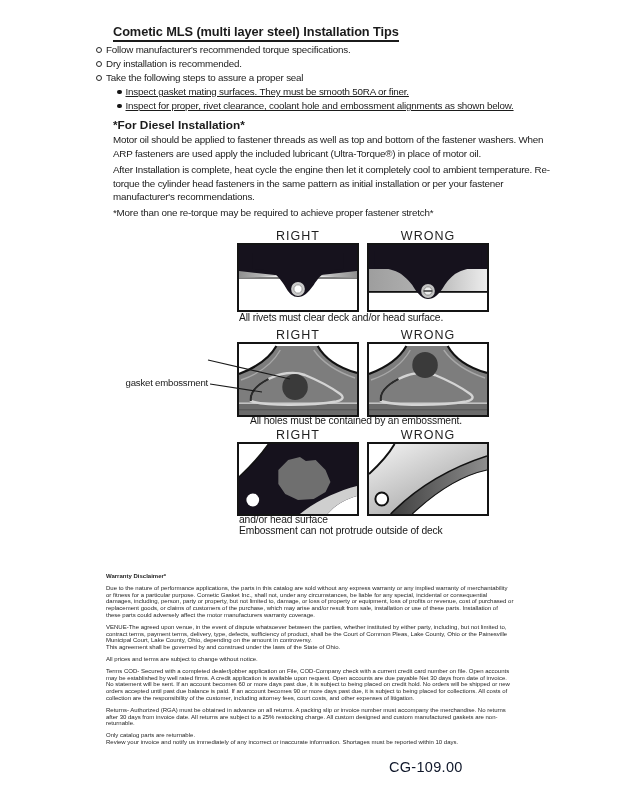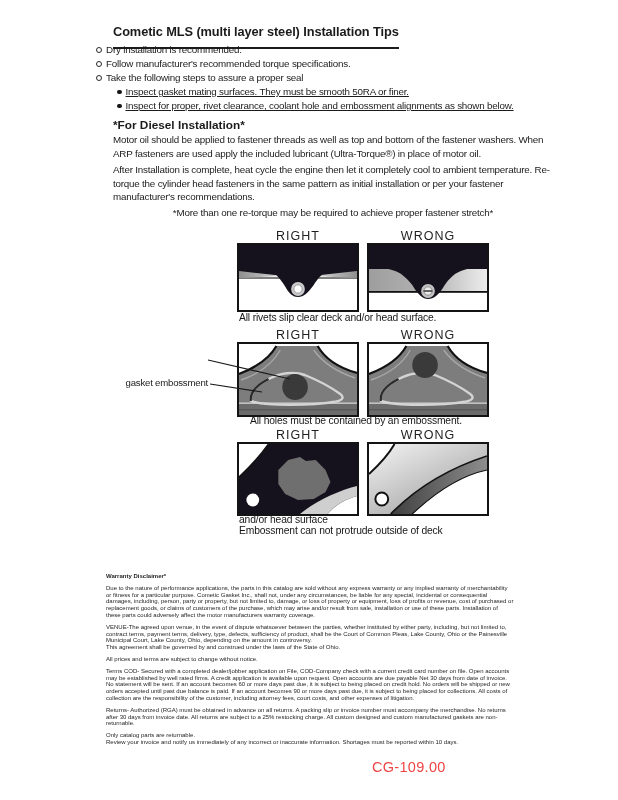--- a/index.html
+++ b/index.html
@@ -1,70 +1,70 @@
 <!DOCTYPE html>
 <html><head>
 <meta charset="utf-8">
 <style>
   html,body{margin:0;padding:0;background:#ffffff;}
   body{font-family:"Liberation Sans","DejaVu Sans",sans-serif;color:#1b1b1b;}
   #page{position:relative;width:618px;height:800px;background:#ffffff;overflow:hidden;}
 
   .title{position:absolute;left:113px;top:24px;font-size:12.8px;font-weight:bold;
-         border-bottom:2px solid #1b1b1b;padding-bottom:8px;letter-spacing:-0.1px;}
+         border-bottom:2px solid #1b1b1b;padding-bottom:1px;letter-spacing:-0.1px;}
 
   .bullets{position:absolute;left:96px;top:43px;font-size:9.8px;letter-spacing:-0.2px;}
   .b-row{display:flex;align-items:flex-start;height:14px;line-height:14px;}
   .o-bullet{flex:0 0 auto;width:4px;height:4px;border:1px solid #2a2a2a;border-radius:50%;
             margin:4px 4px 0 0;}
   .sub{margin-left:21px;text-decoration:underline;}
   .f-bullet{flex:0 0 auto;width:4.5px;height:4.5px;background:#151515;border-radius:50%;
             margin:4.5px 4px 0 0;}
 
   .h2{position:absolute;left:113px;top:118px;font-size:11.8px;font-weight:bold;}
   .para{position:absolute;left:113px;width:440px;font-size:9.8px;line-height:13.5px;
         letter-spacing:-0.2px;}
-  #p1{top:133px;} #p2{top:163px;} #p3{top:206px;text-align:center;}
+  #p1{top:133px;} #p2{top:163px;} #p3{top:206px;}
 
   .dlabel{position:absolute;width:122px;text-align:center;font-size:12.5px;
           letter-spacing:1px;color:#1f1f1f;}
   .dbox{position:absolute;width:122px;border:2px solid #141414;box-sizing:border-box;
         background:#fff;}
   .dbox svg{display:block;width:100%;height:100%;}
   .caption{position:absolute;font-size:10.3px;letter-spacing:-0.15px;color:#161616;}
 
   .ann{position:absolute;left:60px;width:148px;text-align:right;font-size:9.6px;
        line-height:11px;letter-spacing:-0.2px;}
   #ann-coolant{top:345px;} #ann-emboss{top:377px;}
   .leader-svg{position:absolute;left:203px;top:352px;z-index:6;}
 
   .disclaimer{position:absolute;left:106px;top:573px;width:408px;font-size:6px;
               line-height:6.8px;color:#262626;}
   .disclaimer p{margin:0 0 5px 0;}
   .disclaimer .tight{margin:0;}
   .disc-head{font-weight:bold;margin:0 0 6px 0;}
 
-  .footer-code{position:absolute;left:372px;top:759px;font-size:14.5px;
-               letter-spacing:0.3px;color:#ef4444;}
+  .footer-code{position:absolute;left:389px;top:759px;font-size:14.5px;
+               letter-spacing:0.3px;color:#0f172a;}
 </style>
 </head>
 <body>
 
 <div id="page">
 
   <div class="title">Cometic MLS (multi layer steel) Installation Tips</div>
 
   <div class="bullets">
     <div class="b-row">
       <span class="o-bullet"></span>
-      <span>Dry installation is recommended.</span>
+      <span>Follow manufacturer's recommended torque specifications.</span>
     </div>
     <div class="b-row">
       <span class="o-bullet"></span>
-      <span>Follow manufacturer's recommended torque specifications.</span>
+      <span>Dry installation is recommended.</span>
     </div>
     <div class="b-row">
       <span class="o-bullet"></span>
       <span>Take the following steps to assure a proper seal</span>
     </div>
     <div class="b-row sub">
       <span class="f-bullet"></span>
       <span>Inspect gasket mating surfaces.  They must be smooth 50RA or finer.</span>
     </div>
     <div class="b-row sub">
@@ -117,21 +117,21 @@
       <rect x="0" y="0" width="120" height="26" fill="#16121d"></rect>
       <rect x="0" y="24" width="120" height="23" fill="url(#w3)"></rect>
       <rect x="0" y="46" width="120" height="1.8" fill="#111111"></rect>
       <path d="M6,22 C28,24 34,28 44,40 C50,50 55,54 60,54 C66,54 71,50 77,40 C87,27 93,24 114,22 L114,6 6,6 Z" fill="#16121d"></path>
       <circle cx="60" cy="46" r="7" fill="#c2c2c2"></circle>
       <circle cx="60" cy="46" r="4.2" fill="#ececec" stroke="#8c8c8c" stroke-width="1"></circle>
       <rect x="55.5" y="45.2" width="9" height="1.6" fill="#444444"></rect>
     </svg>
   </div>
 
-  <div class="caption" style="left:239px;top:312px;">All rivets slip clear deck and/or head surface.</div>
+  <div class="caption" style="left:239px;top:312px;">All rivets must clear deck and/or head surface.</div>
 
   <div class="dlabel" style="left:237px;top:328px;">RIGHT</div>
   <div class="dlabel" style="left:367px;top:328px;">WRONG</div>
 
   <div class="ann" id="ann-emboss">gasket embossment</div>
 
   <svg class="leader-svg" width="95" height="45" viewBox="0 0 95 45">
     <line x1="5" y1="8" x2="87" y2="27" stroke="#1a1a1a" stroke-width="1.1"></line>
     <line x1="7" y1="32" x2="59" y2="40" stroke="#1a1a1a" stroke-width="1.1"></line>
   </svg>

